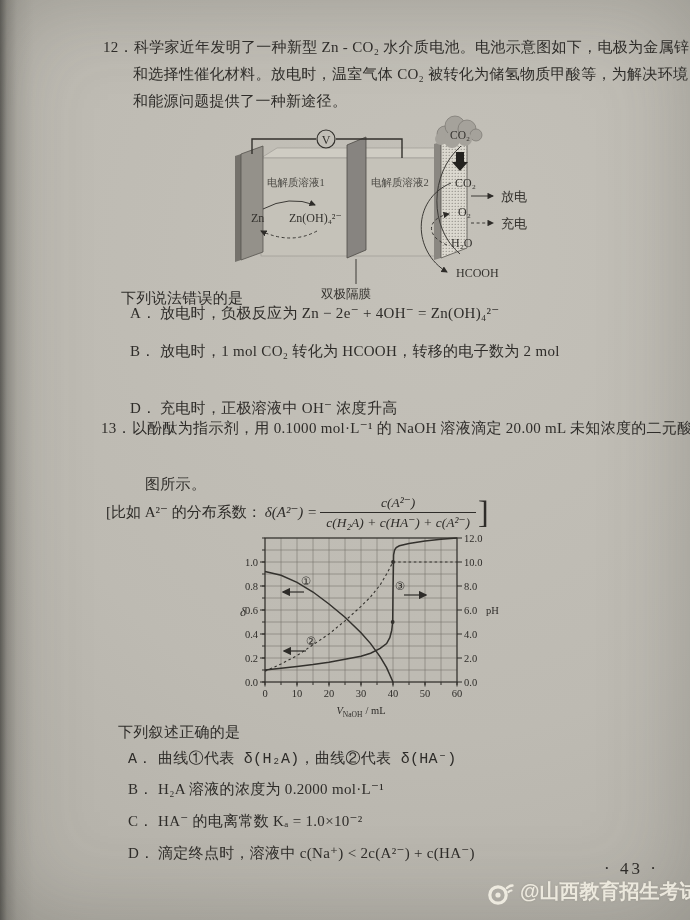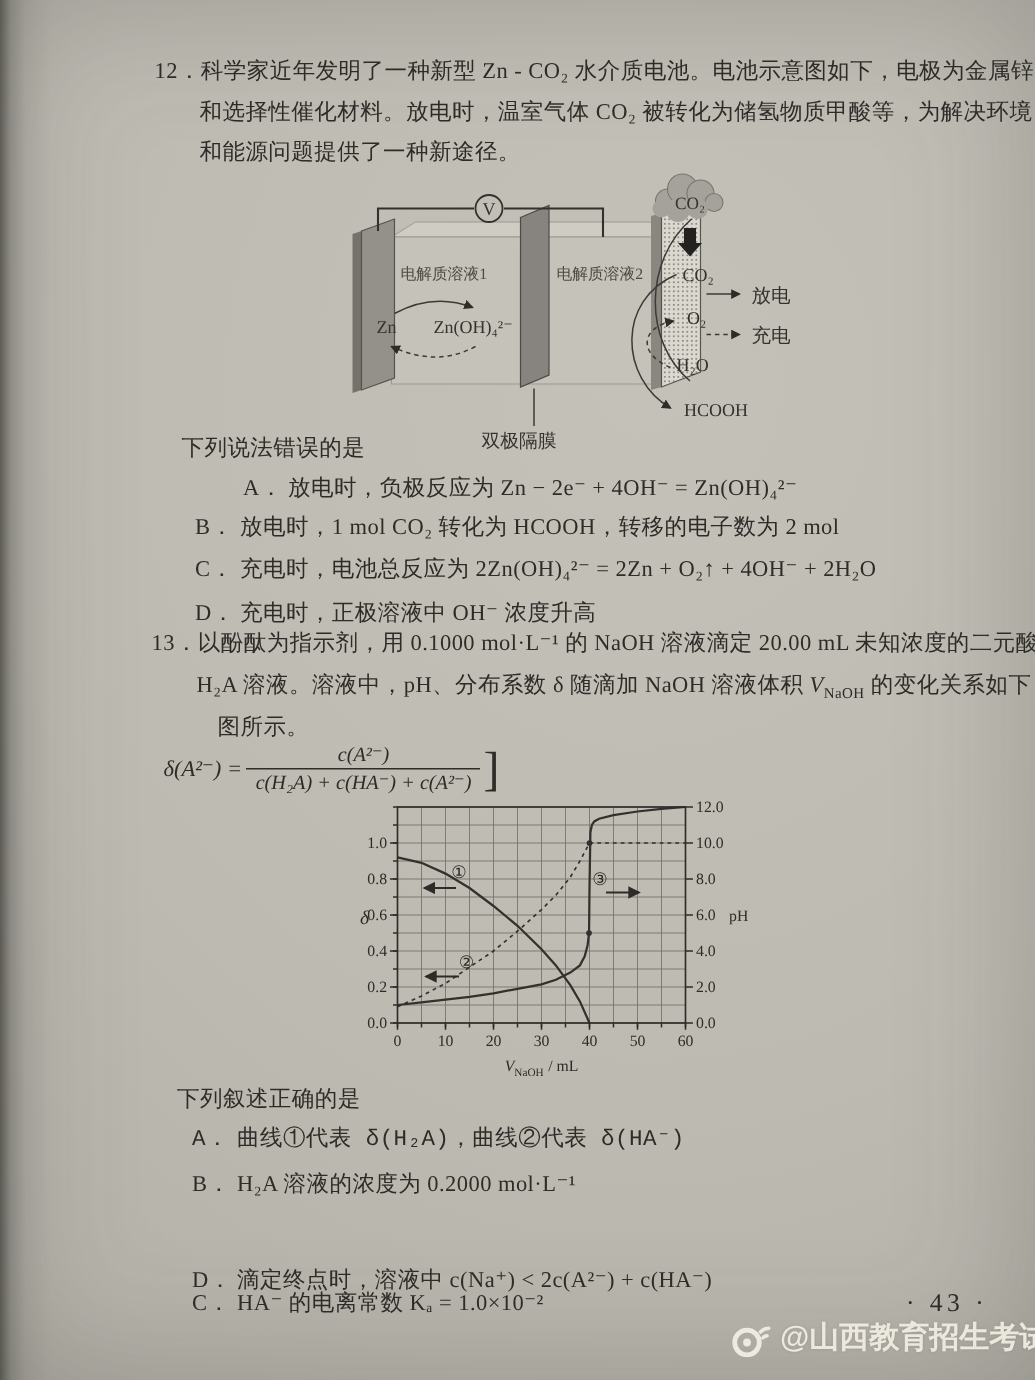--- a/index.html
+++ b/index.html
@@ -121,30 +121,29 @@
     <path d="M 246,71 C 206,88 208,140 242,160" class="thin" marker-end="url(#arr)"></path>
     <path d="M 242,133 C 220,124 222,106 244,102" class="thin dash" marker-end="url(#arr)"></path>
 
     <line x1="266" y1="84" x2="288" y2="84" class="thin" marker-end="url(#arr)"></line>
     <text x="296" y="89" font-size="13">放电</text>
     <line x1="266" y1="111" x2="288" y2="111" class="thin dash" marker-end="url(#arr)"></line>
     <text x="296" y="116" font-size="13">充电</text>
   </svg>
 
   <div class="line" style="left:121px;top:289px;">下列说法错误的是</div>
-  <div class="opt" style="left:130px;top:316px;margin-left:32px;"><span class="lbl">A．</span><span>放电时，负极反应为 Zn − 2e⁻ + 4OH⁻ = Zn(OH)₄²⁻</span></div>
+  <div class="opt" style="left:130px;top:304px;"><span class="lbl">A．</span><span>放电时，负极反应为 Zn − 2e⁻ + 4OH⁻ = Zn(OH)₄²⁻</span></div>
   <div class="opt" style="left:130px;top:342px;"><span class="lbl">B．</span><span>放电时，1 mol CO₂ 转化为 HCOOH，转移的电子数为 2 mol</span></div>
-  <div class="opt" style="left:130px;top:370px;"><span class="lbl">C．</span><span>充电时，电池总反应为 2Zn(OH)₄²⁻ = 2Zn + O₂↑ + 4OH⁻ + 2H₂O</span></div>
   <div class="opt" style="left:130px;top:399px;"><span class="lbl">D．</span><span>充电时，正极溶液中 OH⁻ 浓度升高</span></div>
 
   <div class="line" style="left:101px;top:419px;"><span>13．</span><span>以酚酞为指示剂，用 0.1000 mol·L⁻¹ 的 NaOH 溶液滴定 20.00 mL 未知浓度的二元酸</span></div>
-  <div class="line" style="left:131px;top:447px;"><span>H₂A 溶液。溶液中，pH、分布系数 δ 随滴加 NaOH 溶液体积 </span><span class="it">V</span><span class="vsub">NaOH</span><span> 的变化关系如下</span></div>
   <div class="line" style="left:145px;top:475px;">图所示。</div>
 
   <div class="formula">
+    <span>[比如 A²⁻ 的分布系数：</span>
     <span class="lhs">δ(A²⁻) =</span>
     <span class="frac">
       <span class="num">c(A²⁻)</span>
       <span class="den">c(H₂A) + c(HA⁻) + c(A²⁻)</span>
     </span>
     <span class="bracket">]</span>
   </div>
 
   <svg class="chart" width="300" height="205" viewBox="0 0 300 205">
     <g id="chart-gen">
@@ -261,21 +260,21 @@
     <line x1="182" y1="71" x2="204" y2="71" class="arrow" marker-end="url(#carr)"></line>
 
     <text x="18" y="92" class="axisname">δ</text>
     <text x="264" y="90" font-size="12.5">pH</text>
     <text x="139" y="190" text-anchor="middle" font-size="12"><tspan class="it">V</tspan><tspan dy="3" font-size="7.5">NaOH</tspan><tspan dy="-3" dx="3">/ mL</tspan></text>
   </svg>
 
   <div class="line" style="left:118px;top:723px;">下列叙述正确的是</div>
   <div class="opt" style="left:128px;top:749px;font-family:Liberation Mono, monospace;"><span class="lbl">A．</span><span>曲线①代表 δ(H₂A)，曲线②代表 δ(HA⁻)</span></div>
   <div class="opt" style="left:128px;top:780px;"><span class="lbl">B．</span><span>H₂A 溶液的浓度为 0.2000 mol·L⁻¹</span></div>
-  <div class="opt" style="left:128px;top:812px;margin-top:47px;"><span class="lbl">C．</span><span>HA⁻ 的电离常数 Kₐ = 1.0×10⁻²</span></div>
+  <div class="opt" style="left:128px;top:812px;"><span class="lbl">C．</span><span>HA⁻ 的电离常数 Kₐ = 1.0×10⁻²</span></div>
   <div class="opt" style="left:128px;top:844px;"><span class="lbl">D．</span><span>滴定终点时，溶液中 c(Na⁺) &lt; 2c(A²⁻) + c(HA⁻)</span></div>
 
   <div class="pagenum">· 43 ·</div>
   <div class="watermark">
     <svg width="30" height="26" viewBox="0 0 30 26">
       <circle cx="12" cy="16" r="8.2" fill="none" stroke="rgba(246,242,231,0.88)" stroke-width="3.2"></circle>
       <circle cx="12" cy="16" r="2.6" fill="rgba(246,242,231,0.88)"></circle>
       <path d="M 21,9 a 7.5,7.5 0 0 1 5.5,-2.5" fill="none" stroke="rgba(246,242,231,0.88)" stroke-width="2.4" stroke-linecap="round"></path>
       <path d="M 22.5,13 a 4,4 0 0 1 3,-1.5" fill="none" stroke="rgba(246,242,231,0.88)" stroke-width="2.2" stroke-linecap="round"></path>
     </svg>

